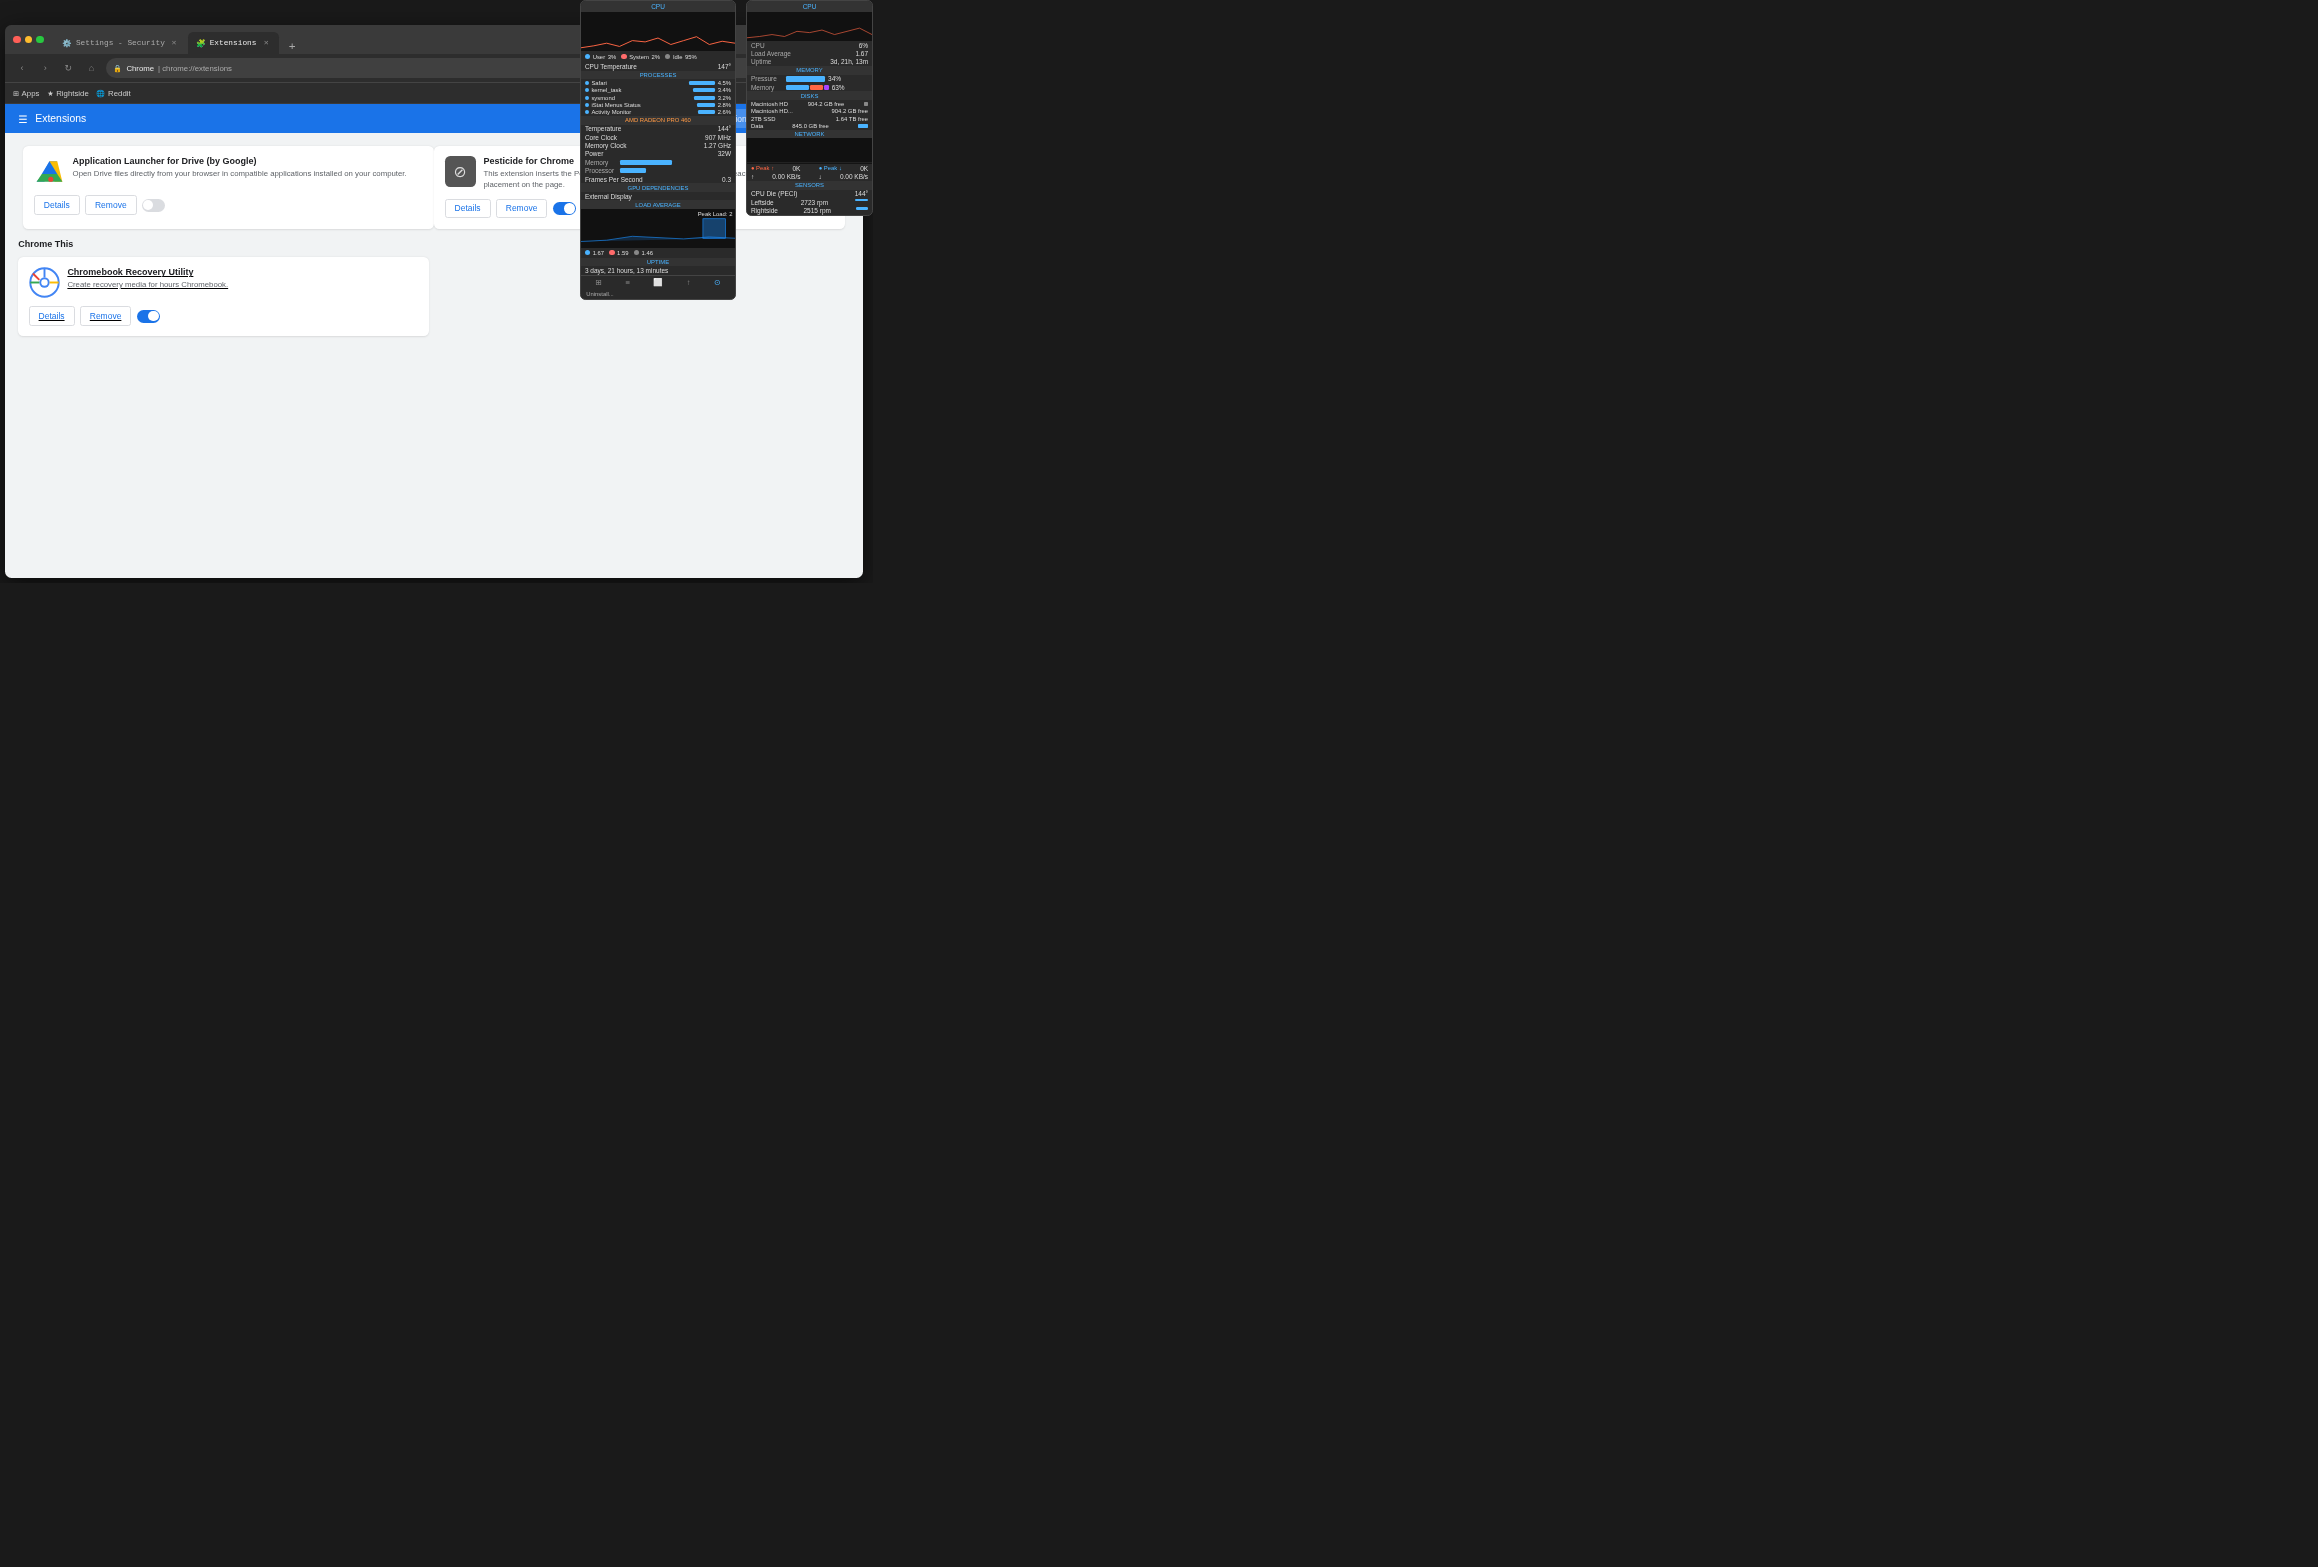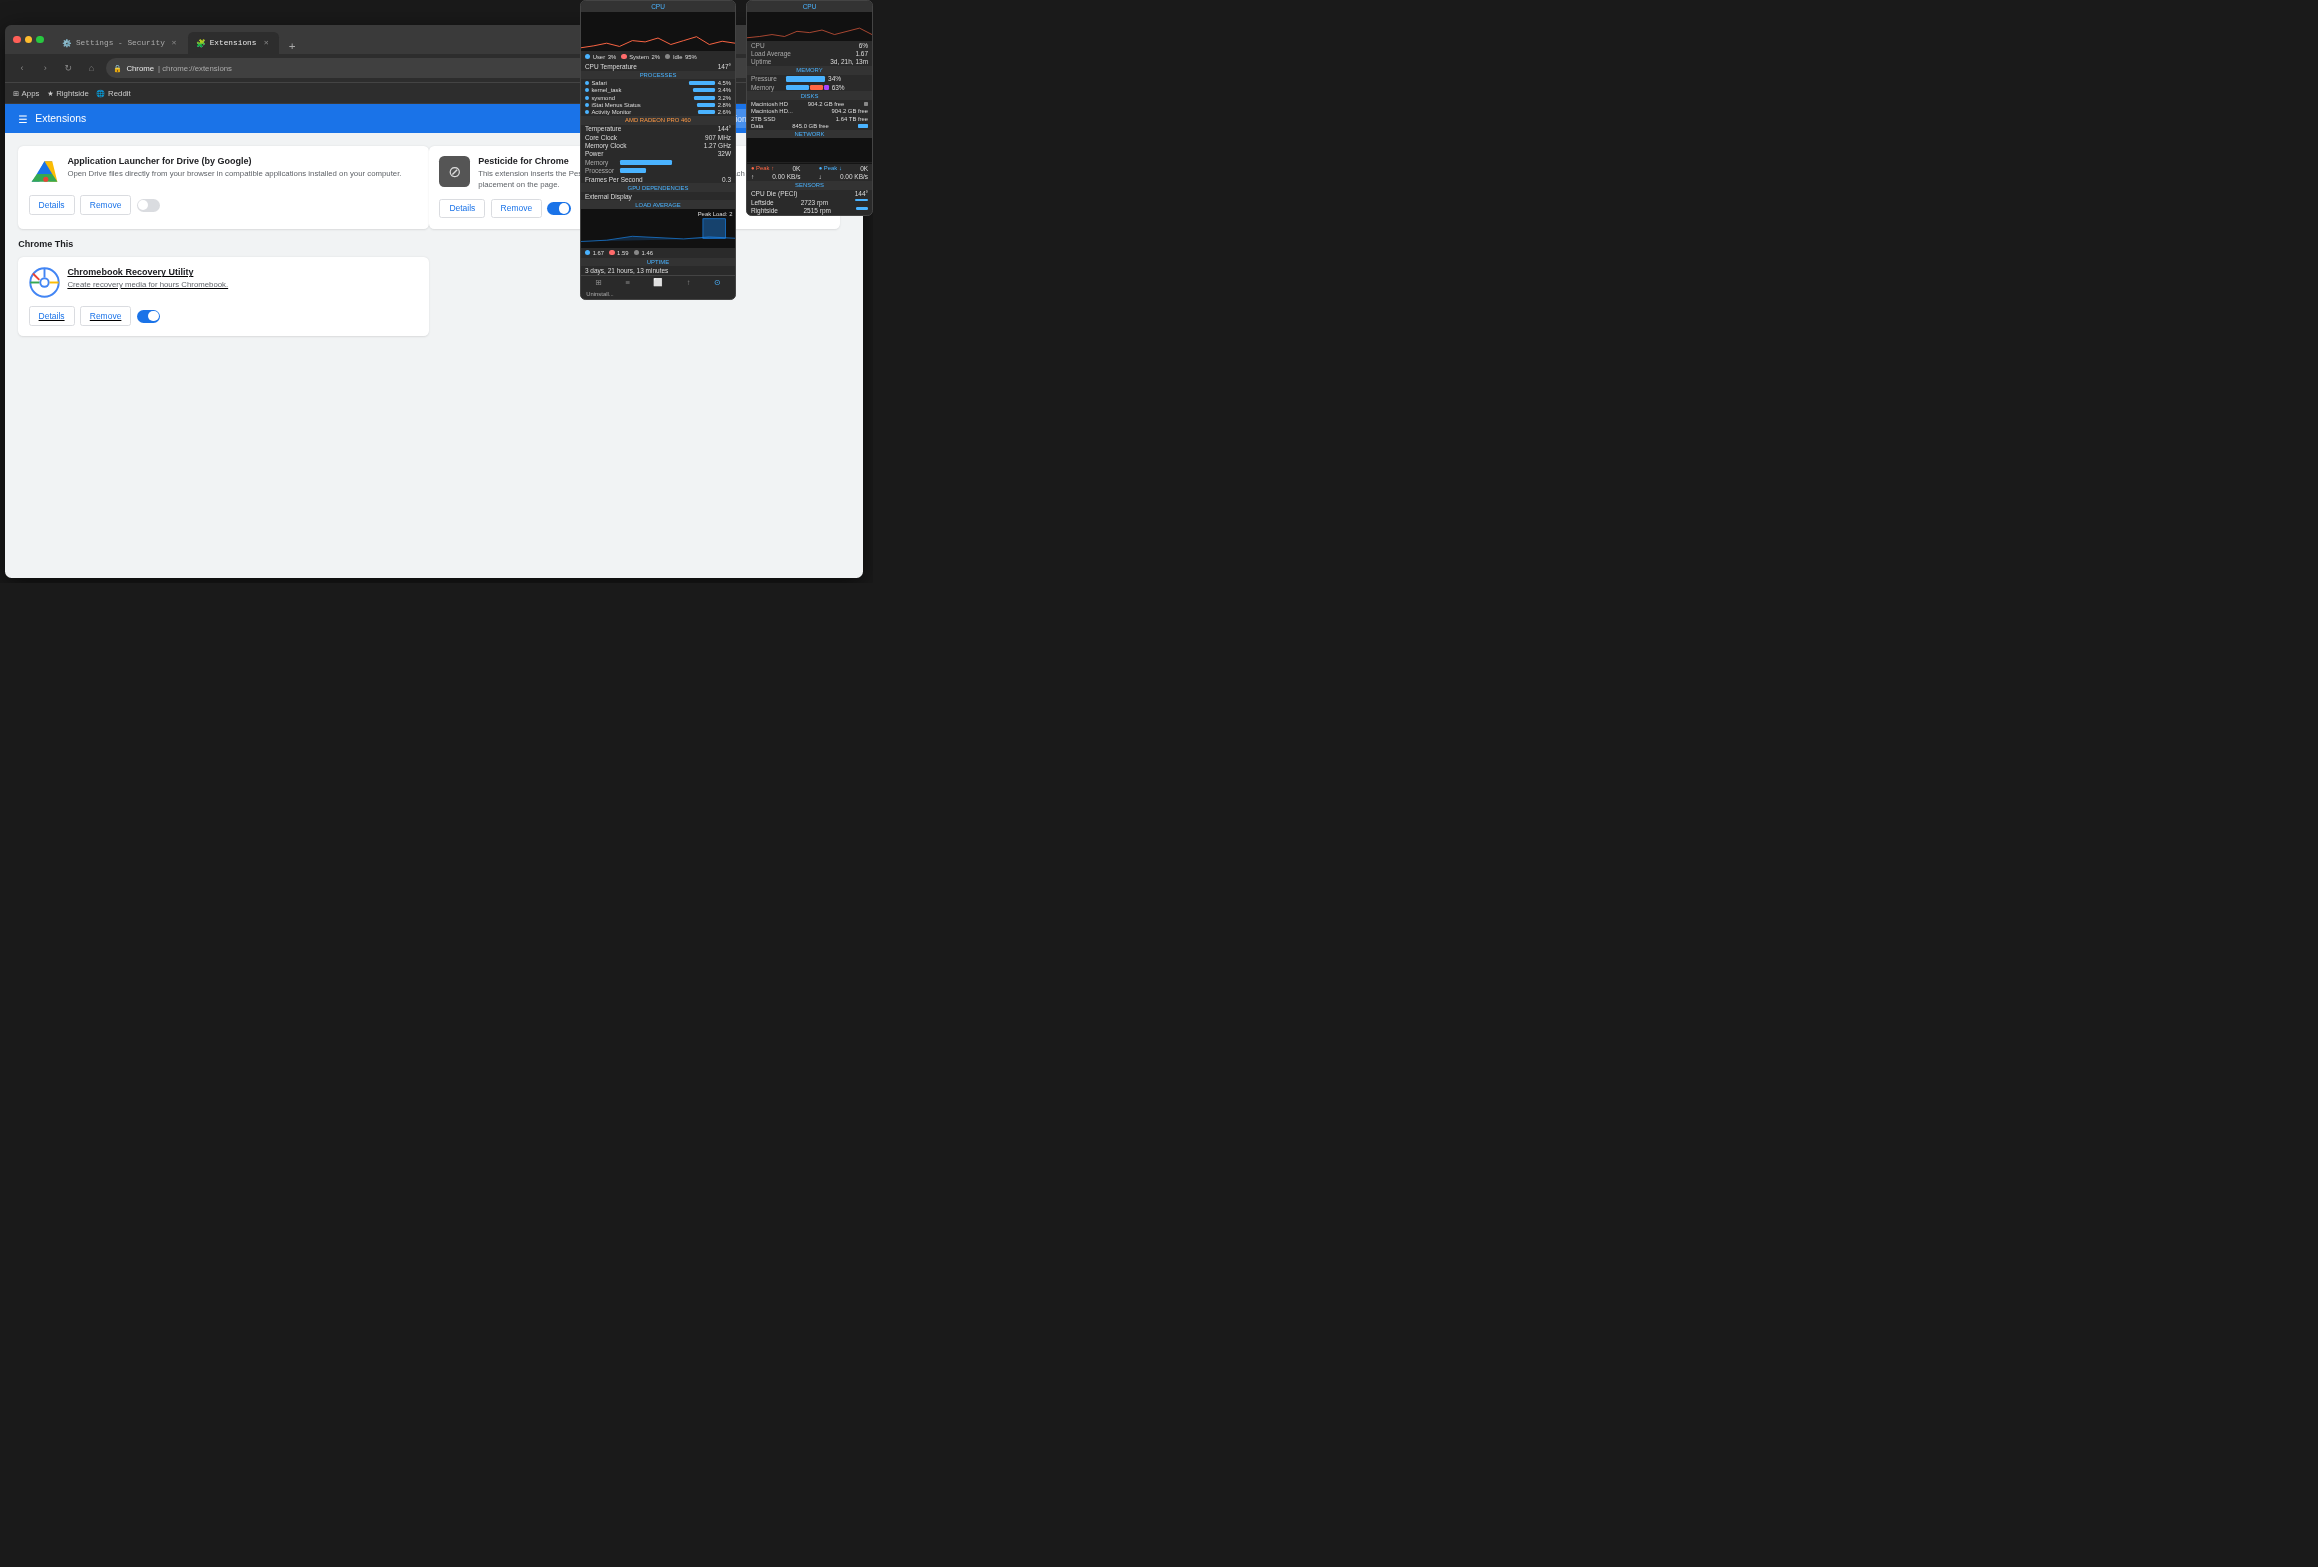--- a/index.html
+++ b/index.html
@@ -310,20 +310,21 @@
       font-size: 9px;
       font-weight: 600;
       color: #202124;
       margin: 10.4px 0 7.8px 0;
     }
 
     .extensions-grid {
       display: flex;
       gap: 0;
       flex-wrap: wrap;
+      justify-content: center;
     }
 
     .extension-card-half {
       background: white;
       border-radius: 5.2px;
       padding: 10.4px;
       width: calc(50% - 5.2px);
       box-shadow: 0 0.7px 2px rgba(0,0,0,0.1);
     }
 

